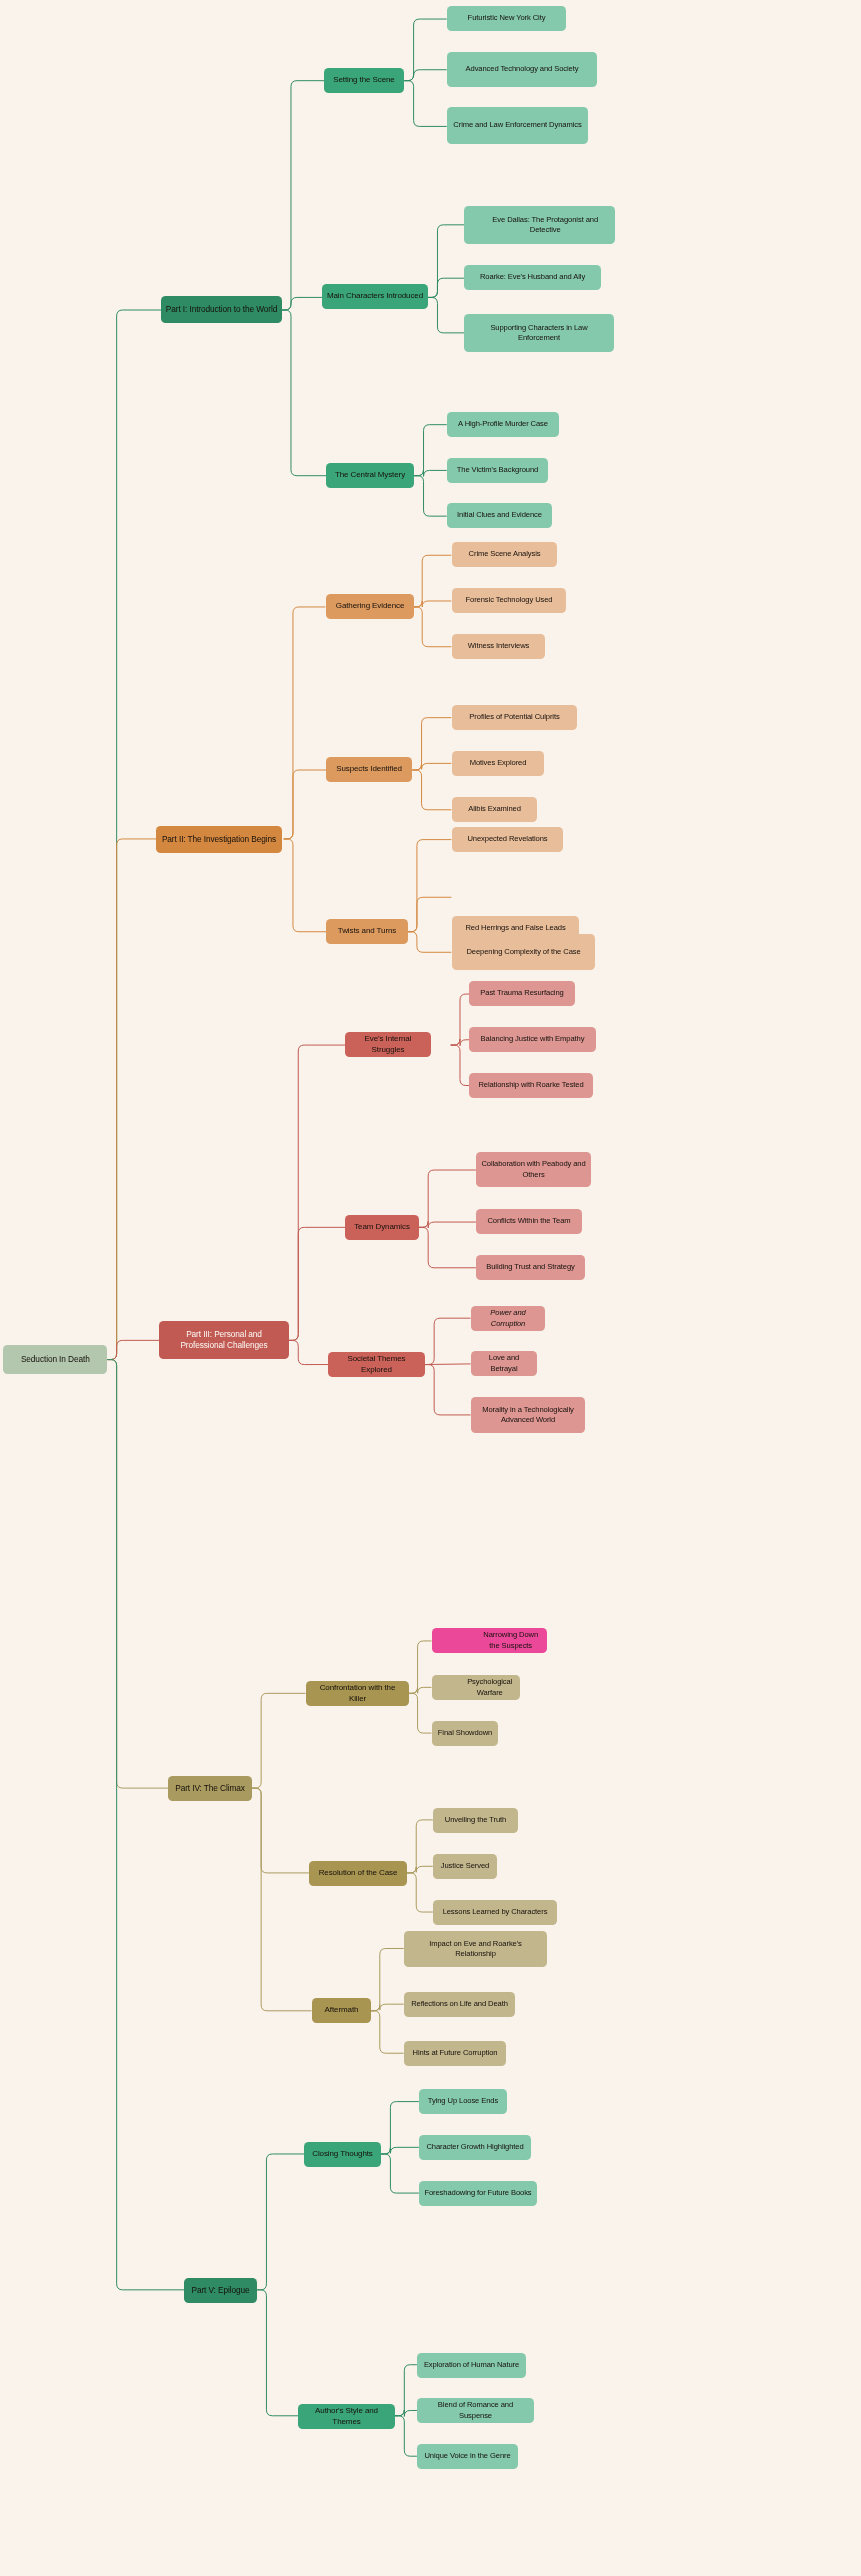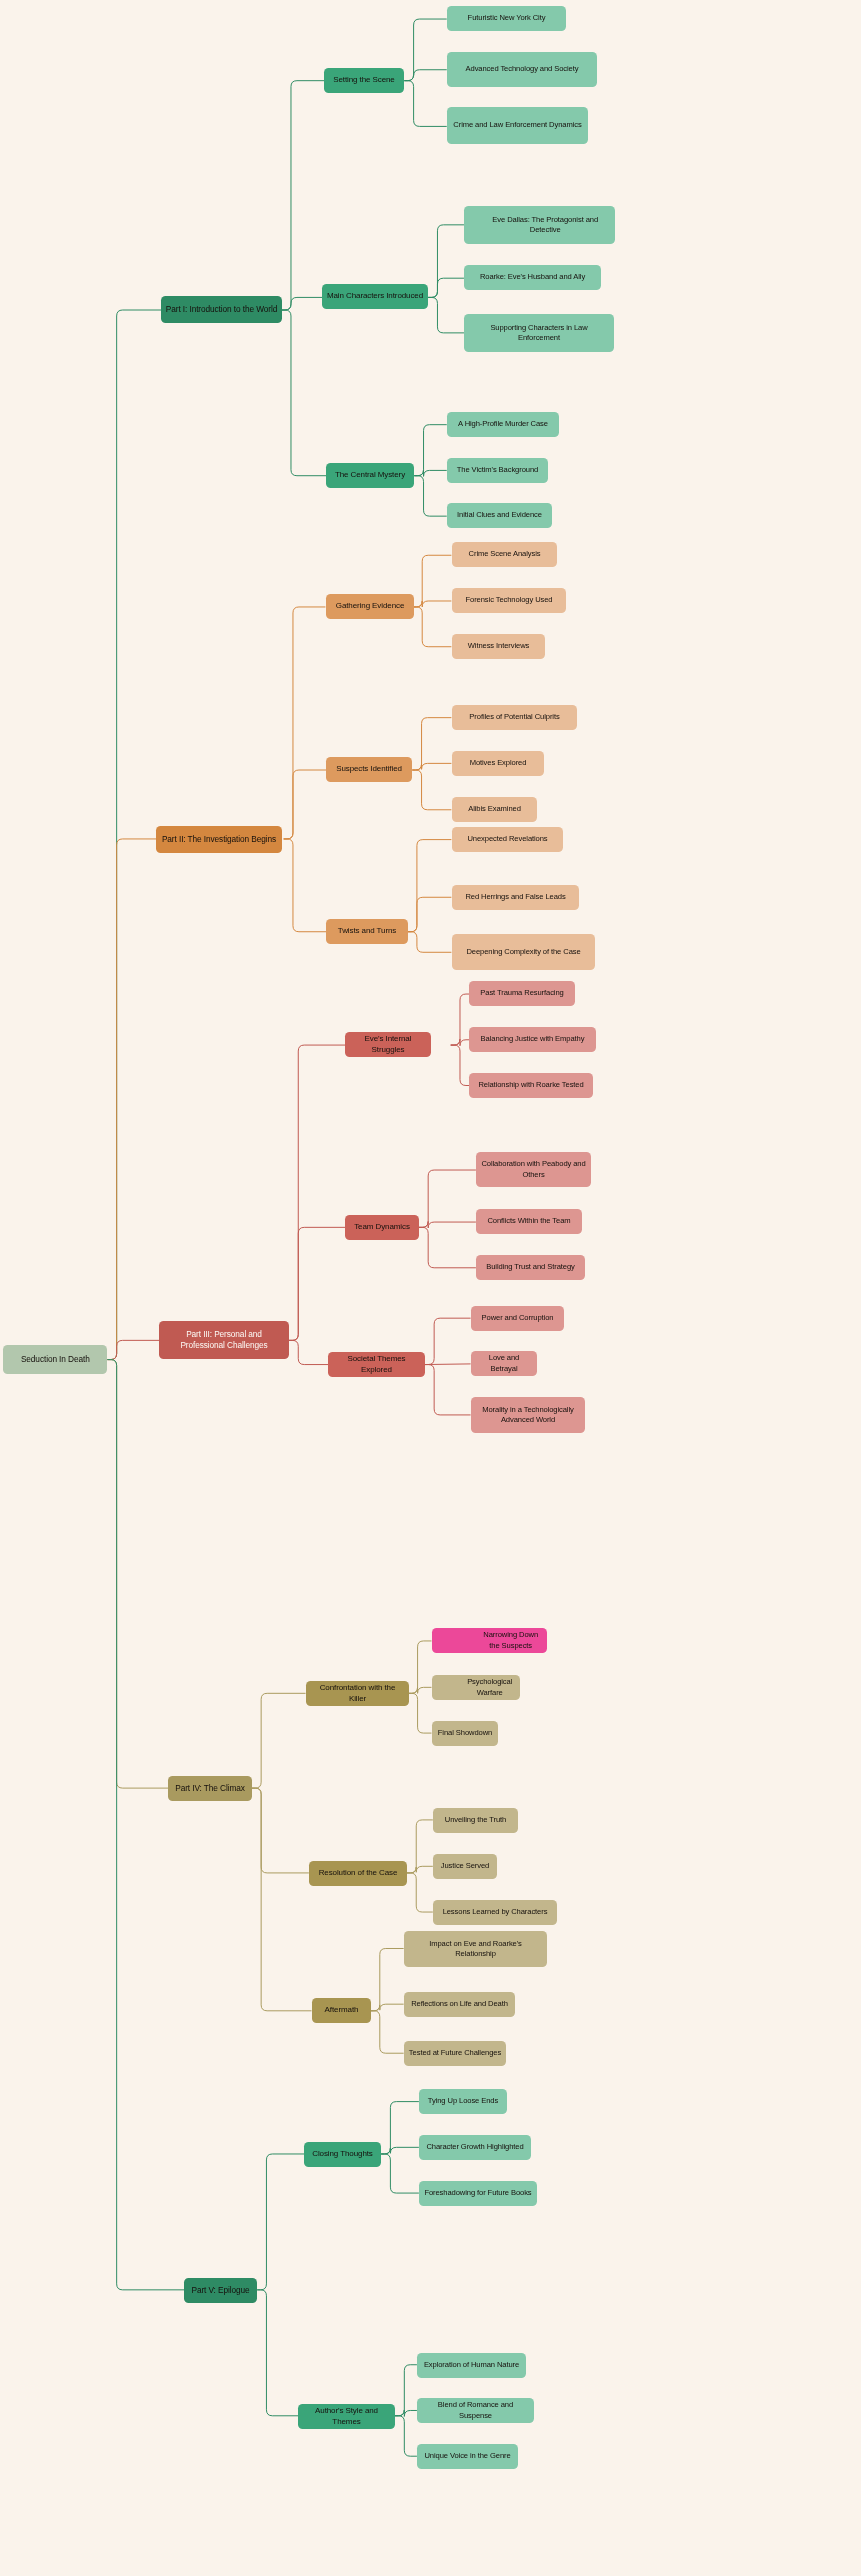--- a/index.html
+++ b/index.html
@@ -184,21 +184,21 @@
       </div>
       <div class="node lvl3" style="left: 452px; top: 797px; width: 85px; height: 25px; background: rgb(232, 189, 153);">
         <span>Alibis Examined</span>
       </div>
       <div class="node lvl2" style="left: 326px; top: 919px; width: 82px; height: 25px; background: rgb(221, 154, 94);">
         <span>Twists and Turns</span>
       </div>
       <div class="node lvl3" style="left: 452px; top: 827px; width: 111px; height: 25px; background: rgb(232, 189, 153);">
         <span>Unexpected Revelations</span>
       </div>
-      <div class="node lvl3" style="left: 452px; top: 885px; width: 127px; height: 25px; background: rgb(232, 189, 153); justify-content: center;">
+      <div class="node lvl3" style="left: 452px; top: 916px; width: 127px; height: 25px; background: rgb(232, 189, 153); justify-content: center;">
         <span>Red Herrings and False Leads</span>
       </div>
       <div class="node lvl3" style="left: 452px; top: 934px; width: 143px; height: 36px; background: rgb(232, 189, 153);">
         <span>Deepening Complexity of the Case</span>
       </div>
       <div class="node lvl1 white-text" style="left: 159px; top: 1321px; width: 130px; height: 38px; background: rgb(192, 90, 82);">
         <span>Part III: Personal and Professional Challenges</span>
       </div>
       <div class="node lvl2" style="left: 345px; top: 1032px; width: 86px; height: 25px; background: rgb(203, 98, 89);">
         <span>Eve's Internal Struggles</span>
@@ -220,21 +220,21 @@
       </div>
       <div class="node lvl3" style="left: 476px; top: 1209px; width: 106px; height: 25px; background: rgb(221, 150, 145);">
         <span>Conflicts Within the Team</span>
       </div>
       <div class="node lvl3" style="left: 476px; top: 1255px; width: 109px; height: 25px; background: rgb(221, 150, 145);">
         <span>Building Trust and Strategy</span>
       </div>
       <div class="node lvl2" style="left: 328px; top: 1352px; width: 97px; height: 25px; background: rgb(203, 98, 89);">
         <span>Societal Themes Explored</span>
       </div>
-      <div class="node lvl3" style="left: 471px; top: 1306px; width: 93px; height: 25px; background: rgb(221, 150, 145);">
+      <div class="node lvl3" style="left: 471px; top: 1306px; width: 74px; height: 25px; background: rgb(221, 150, 145); font-style: italic;">
         <span>Power and Corruption</span>
       </div>
       <div class="node lvl3" style="left: 471px; top: 1351px; width: 66px; height: 25px; background: rgb(221, 150, 145);">
         <span>Love and Betrayal</span>
       </div>
       <div class="node lvl3" style="left: 471px; top: 1397px; width: 114px; height: 36px; background: rgb(221, 150, 145);">
         <span>Morality in a Technologically Advanced World</span>
       </div>
       <div class="node lvl1" style="left: 168px; top: 1776px; width: 84px; height: 25px; background: rgb(169, 154, 95);">
         <span>Part IV: The Climax</span>
@@ -266,21 +266,21 @@
       <div class="node lvl2" style="left: 312px; top: 1998px; width: 59px; height: 25px; background: rgb(168, 149, 81);">
         <span>Aftermath</span>
       </div>
       <div class="node lvl3" style="left: 404px; top: 1931px; width: 143px; height: 36px; background: rgb(194, 182, 140);">
         <span>Impact on Eve and Roarke's Relationship</span>
       </div>
       <div class="node lvl3" style="left: 404px; top: 1992px; width: 111px; height: 25px; background: rgb(194, 182, 140);">
         <span>Reflections on Life and Death</span>
       </div>
       <div class="node lvl3" style="left: 404px; top: 2041px; width: 102px; height: 25px; background: rgb(194, 182, 140);">
-        <span>Tested at Future Challenges</span>
+        <span>Hints at Future Corruption</span>
       </div>
       <div class="node lvl1" style="left: 184px; top: 2278px; width: 73px; height: 25px; background: rgb(46, 139, 100);">
         <span>Part V: Epilogue</span>
       </div>
       <div class="node lvl2" style="left: 304px; top: 2142px; width: 77px; height: 25px; background: rgb(58, 165, 121);">
         <span>Closing Thoughts</span>
       </div>
       <div class="node lvl3" style="left: 419px; top: 2089px; width: 88px; height: 25px; background: rgb(132, 201, 171);">
         <span>Tying Up Loose Ends</span>
       </div>

